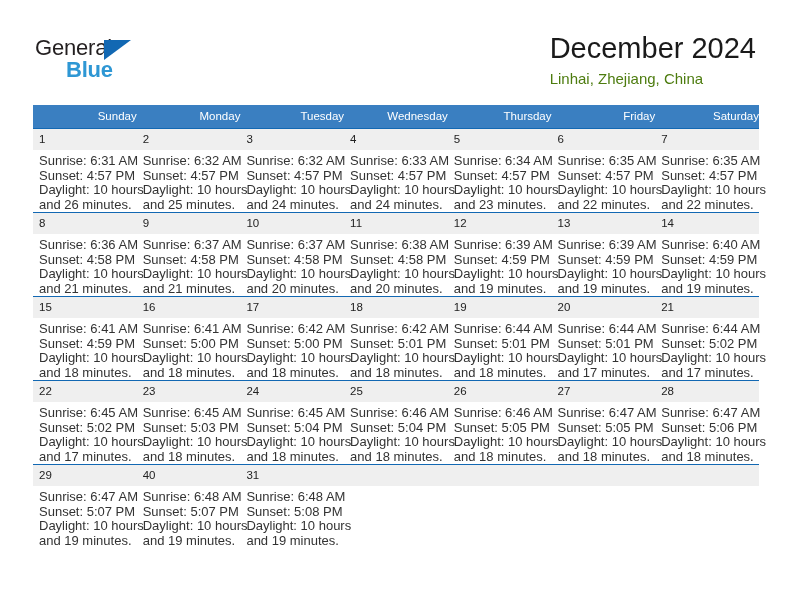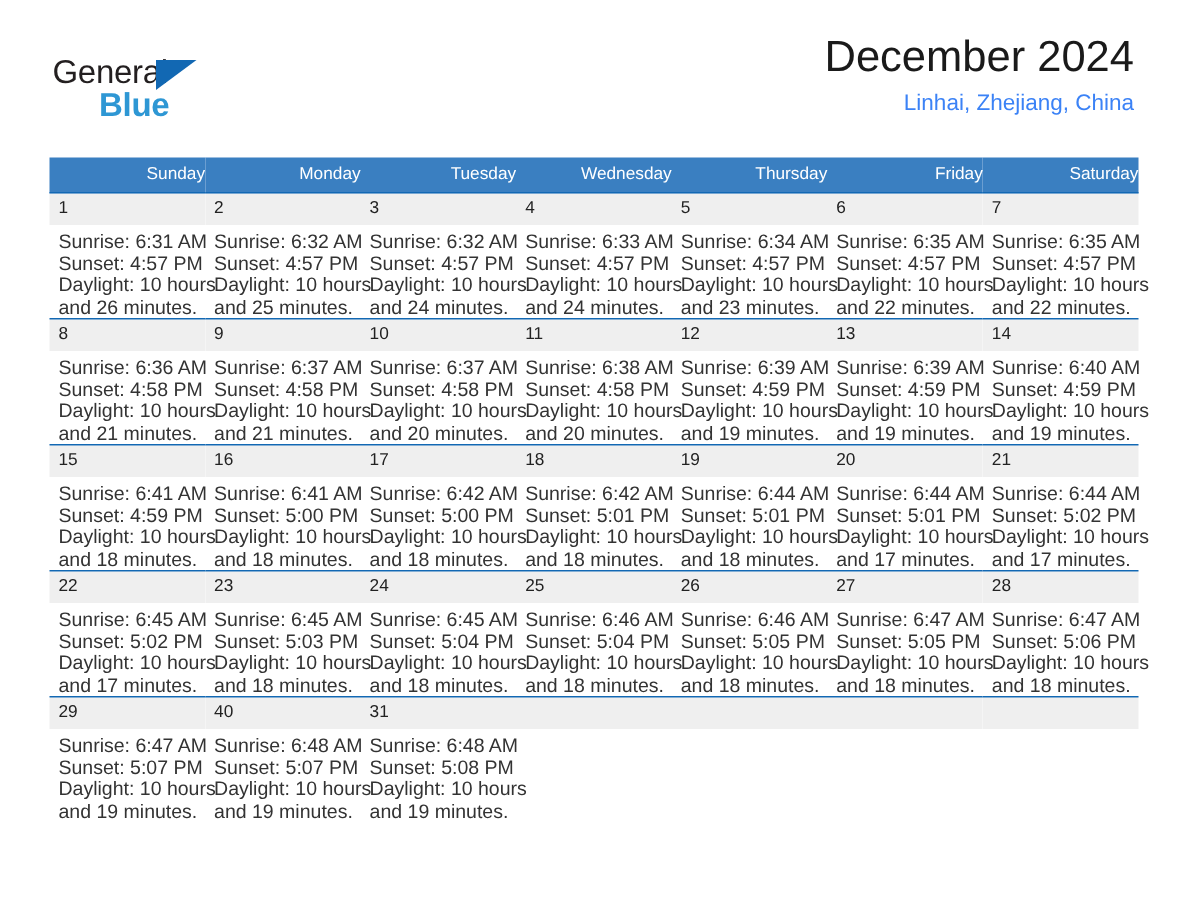--- a/index.html
+++ b/index.html
@@ -61,34 +61,34 @@
     top: 22px;
     font-size: 22px;
     font-weight: 700;
     letter-spacing: -0.2px;
     color: #2e97d4;
     line-height: 24px;
   }
   .title-block {
     position: absolute;
     right: 36px;
-    top: 20px;
-    text-align: right;
+    top: 30px;
+    text-align: left;
   }
   .cal-title {
     font-size: 29px;
     font-weight: 400;
     color: #1a1a1a;
     line-height: 36px;
     white-space: nowrap;
   }
   .cal-subtitle {
     font-size: 15px;
     font-weight: 400;
-    color: #3b82f6;
+    color: #4d7c0f;
     line-height: 22px;
     margin-top: 2px;
     white-space: nowrap;
   }
 
   
   .calendar {
     position: absolute;
     left: 33px;
     top: 105px;

